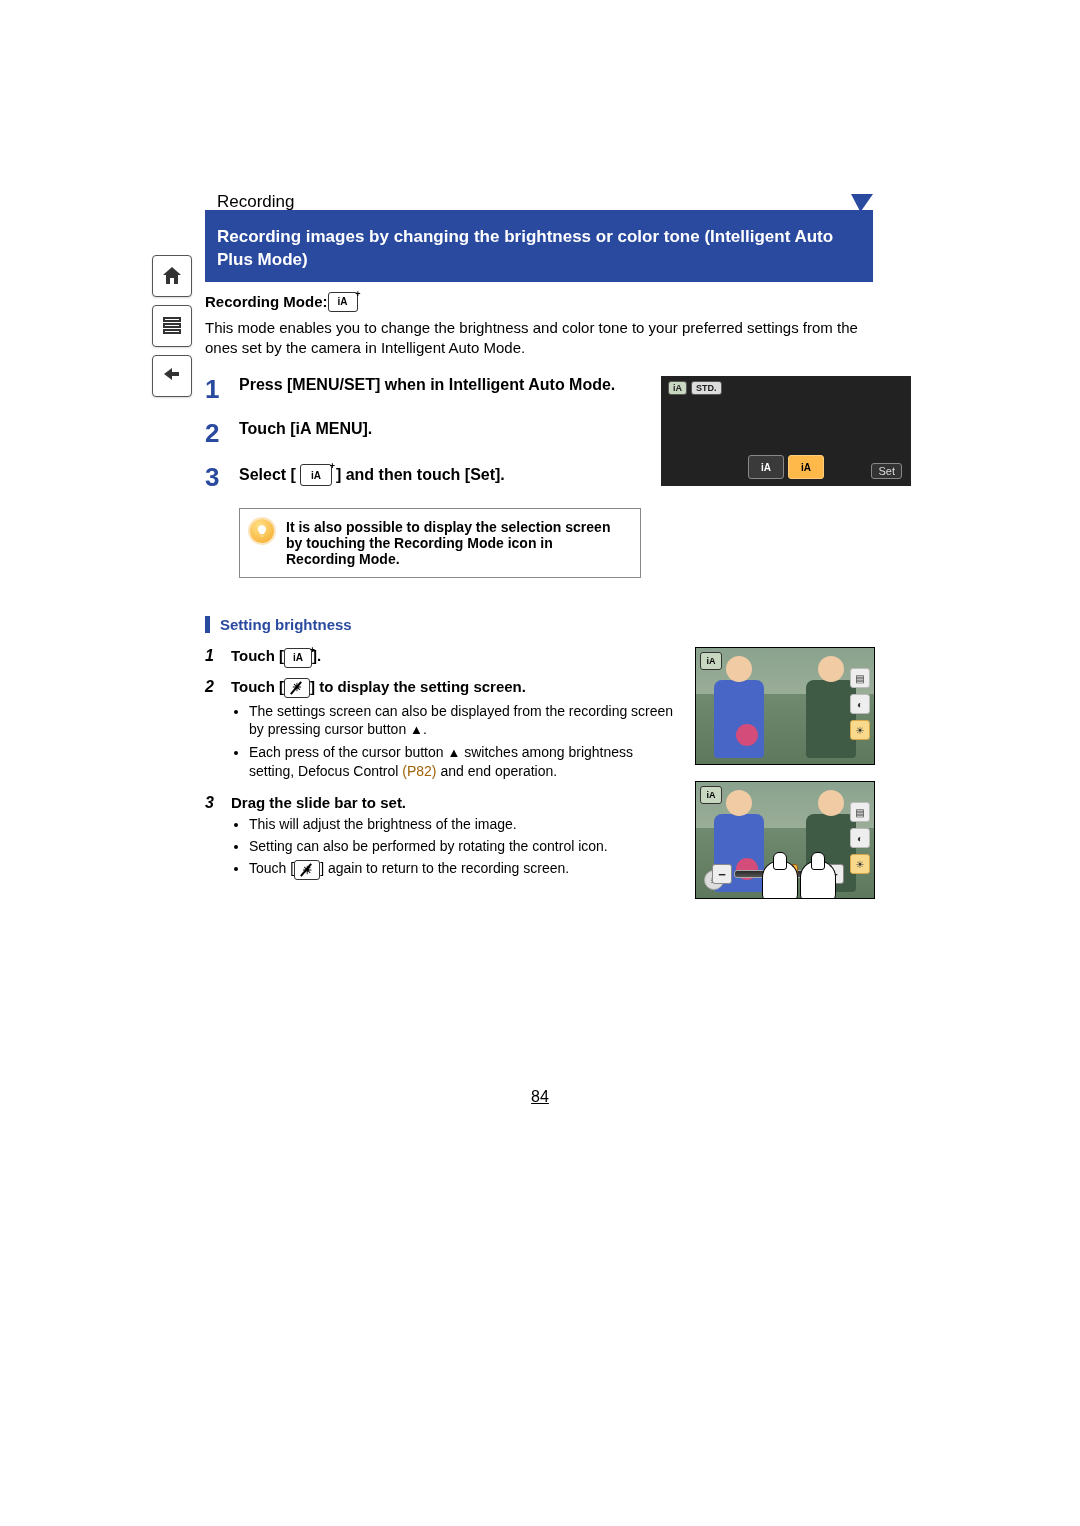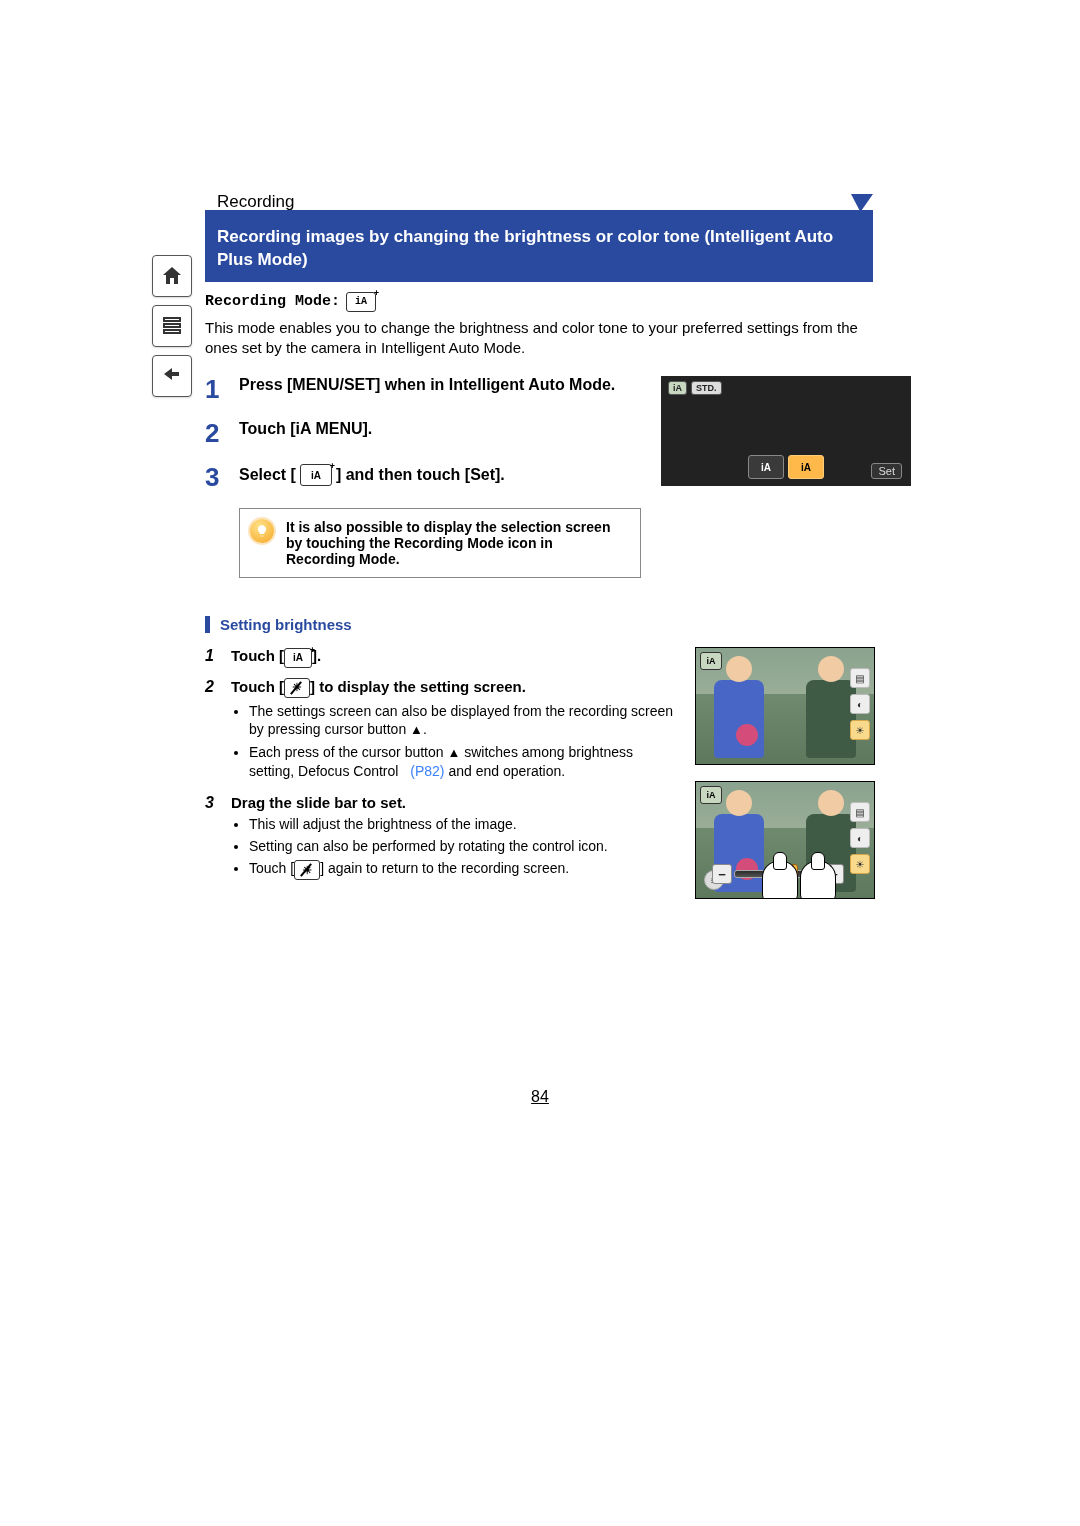--- a/index.html
+++ b/index.html
@@ -77,22 +77,21 @@
     line-height:1.35;
     padding:10px 12px 10px 12px;
   }
 
   .rec-mode-line {
     margin-top:10px;
     font-size:15px;
     font-weight:bold;
     display:flex;
     align-items:center;
-    gap:6px;
-    font-family:Liberation Mono, monospace;
+    gap:0;
   }
   .ia-icon {
     display:inline-flex;
     align-items:center;
     justify-content:center;
     width:28px;height:18px;
     border:1px solid #333;
     border-radius:3px;
     font-size:10px;
     font-weight:bold;
@@ -260,21 +259,21 @@
 
   ul.bullets {
     margin:4px 0 0 0;
     padding-left:18px;
     font-size:14px;
     font-weight:normal;
   }
   ul.bullets li{margin-bottom:4px; line-height:1.3;}
   ul.bullets li .up-arrow{font-size:13px;}
 
-  .linkref{ color:#3b82f6;margin-left:8px; }
+  .linkref{ color:#a16207; }
 
   .thumb-stack {
     display:flex; flex-direction:column; gap:16px;
     width:178px; flex-shrink:0;
   }
   .thumb {
     width:178px; height:116px;
     border:1px solid #000;
     position:relative;
     background:#888;

